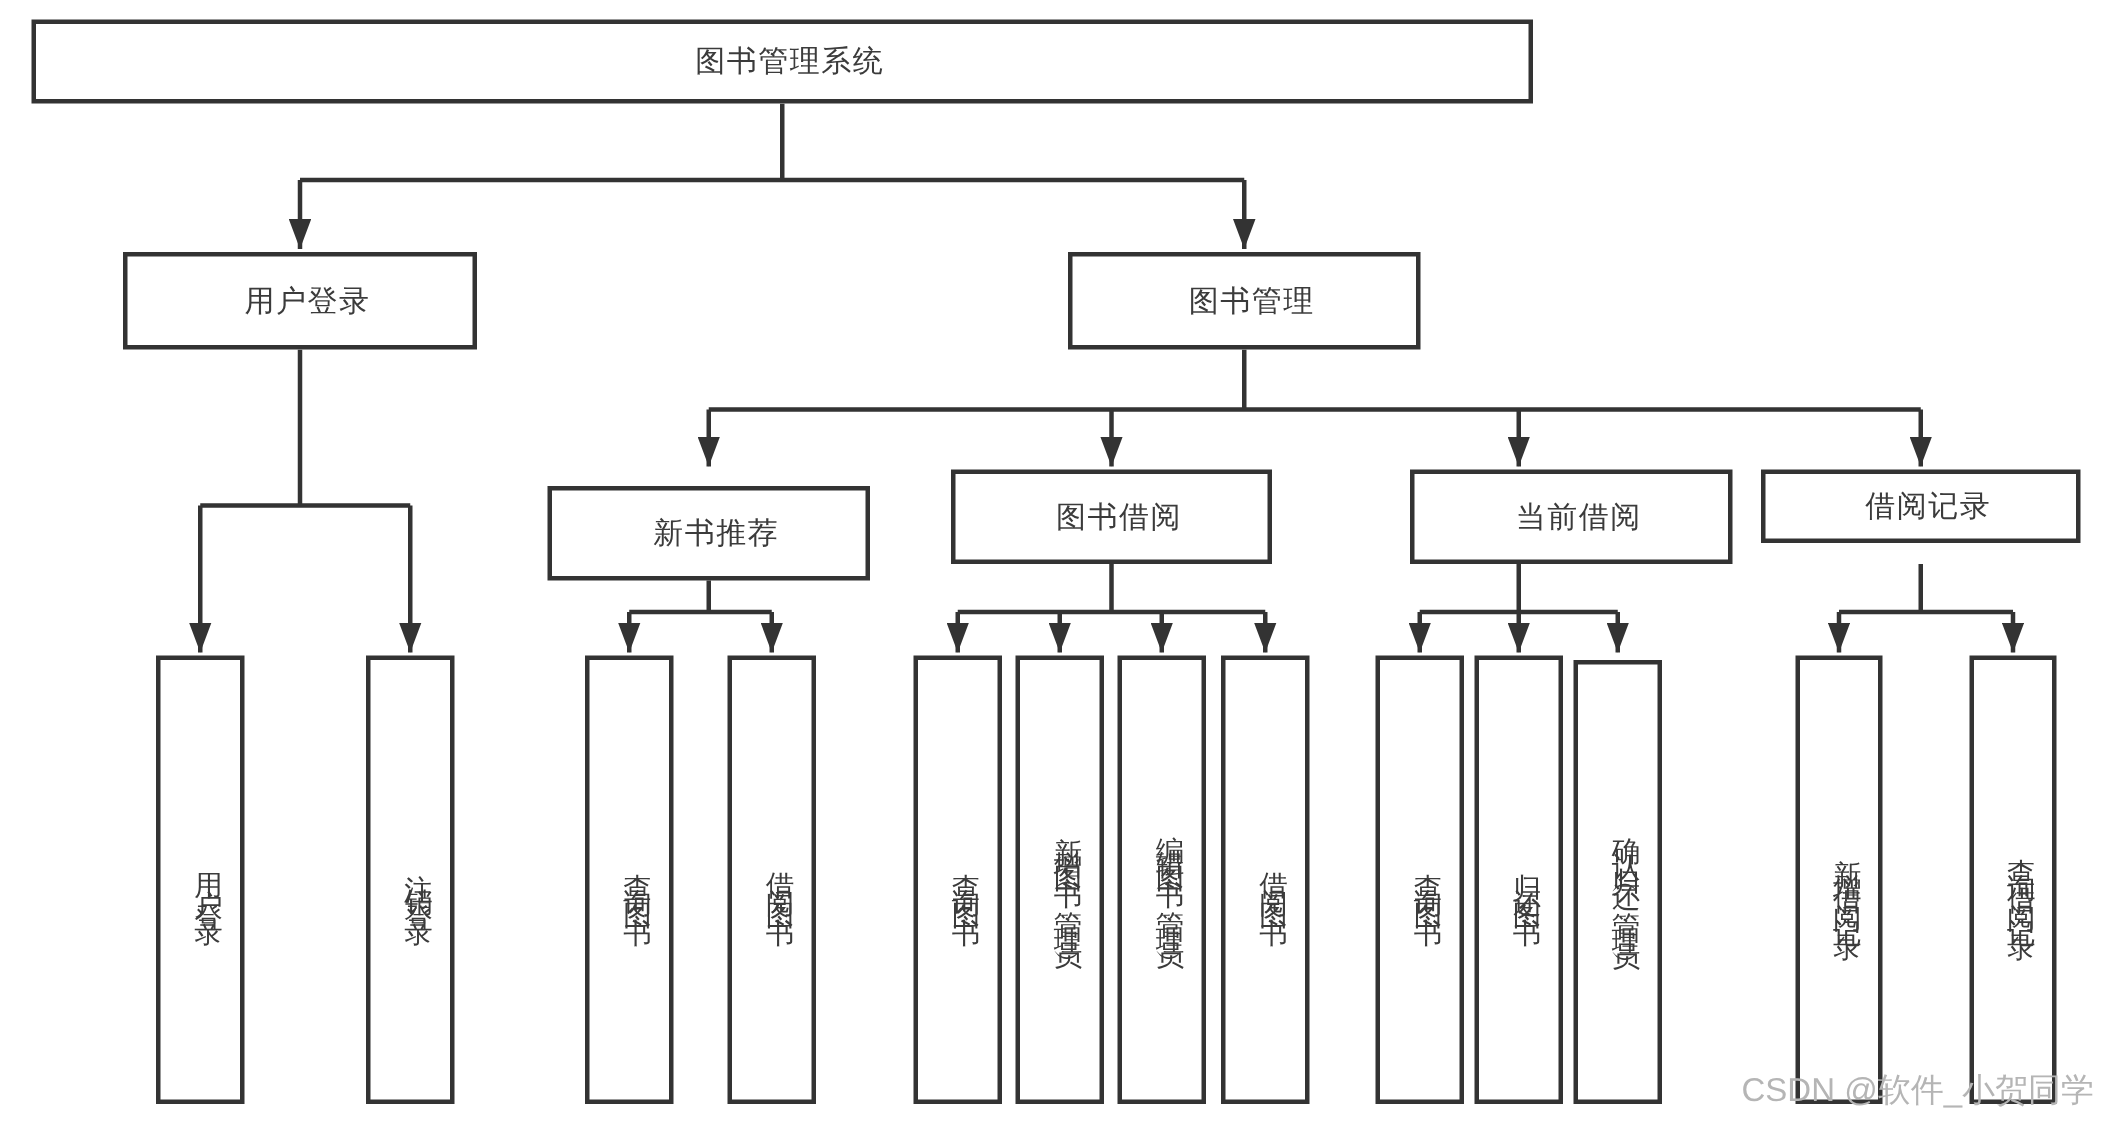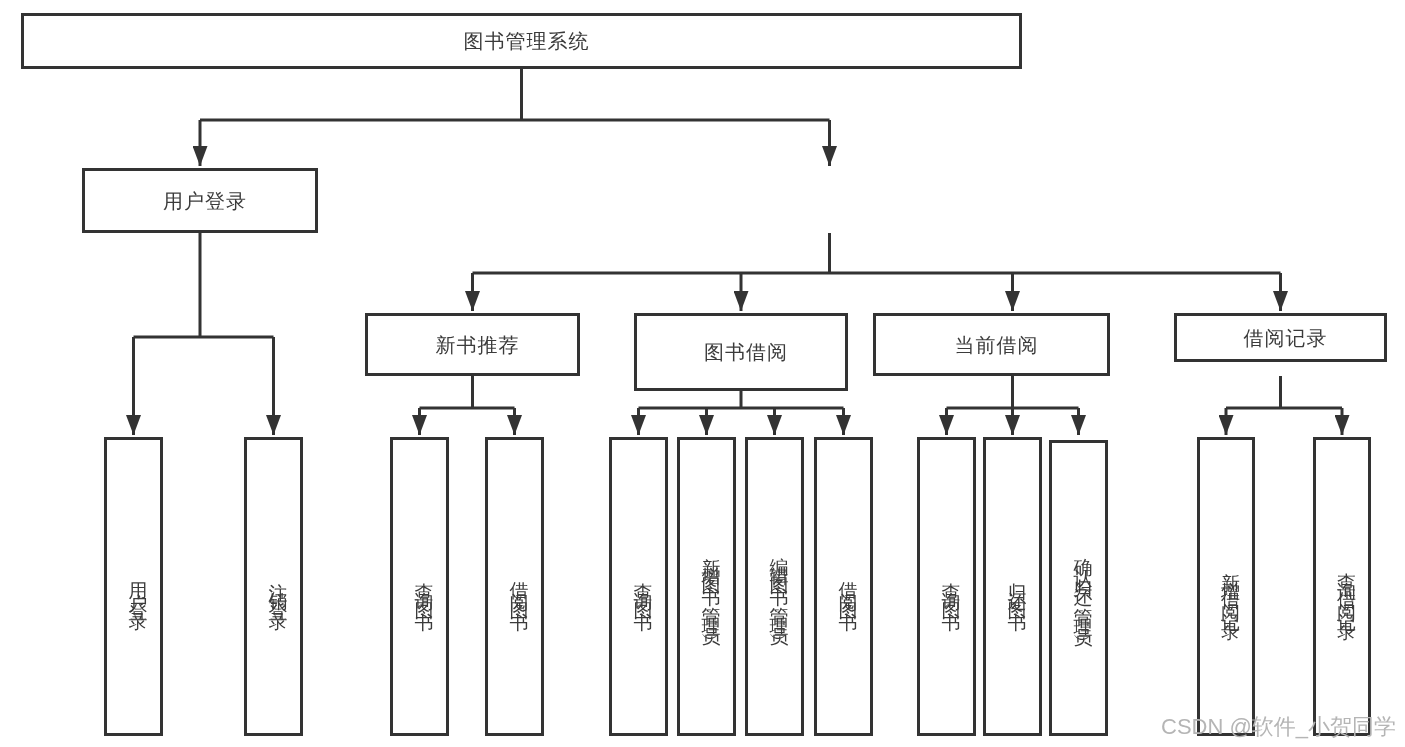--- a/index.html
+++ b/index.html
@@ -116,28 +116,31 @@
     </g>
   </svg>
 
   <div class="box" style="left:21px;top:13px;width:1001px;height:56px">
     <span class="h-label">图书管理系统</span>
   </div>
 
   <div class="box" style="left:82px;top:168px;width:236px;height:65px">
     <span class="h-label">用户登录</span>
   </div>
+  <div class="box" style="left:712px;top:168px;width:235px;height:65px">
+    <span class="h-label">图书管理</span>
+  </div>
 
-  <div class="box" style="left:365px;top:313px;width:215px;height:63px">
+  <div class="box" style="left:365px;top:324px;width:215px;height:63px">
     <span class="h-label">新书推荐</span>
   </div>
-  <div class="box" style="left:634px;top:313px;width:214px;height:78px">
+  <div class="box" style="left:634px;top:313px;width:214px;height:63px">
     <span class="h-label">图书借阅</span>
   </div>
-  <div class="box" style="left:873px;top:313px;width:237px;height:63px">
+  <div class="box" style="left:940px;top:313px;width:215px;height:63px">
     <span class="h-label">当前借阅</span>
   </div>
   <div class="box" style="left:1174px;top:313px;width:213px;height:49px">
     <span class="h-label">借阅记录</span>
   </div>
 
   <div class="box leaf" style="left:104px;top:437px;width:59px;height:299px">
     <span class="v-label">用户登录</span>
   </div>
   <div class="box leaf" style="left:244px;top:437px;width:59px;height:299px">

